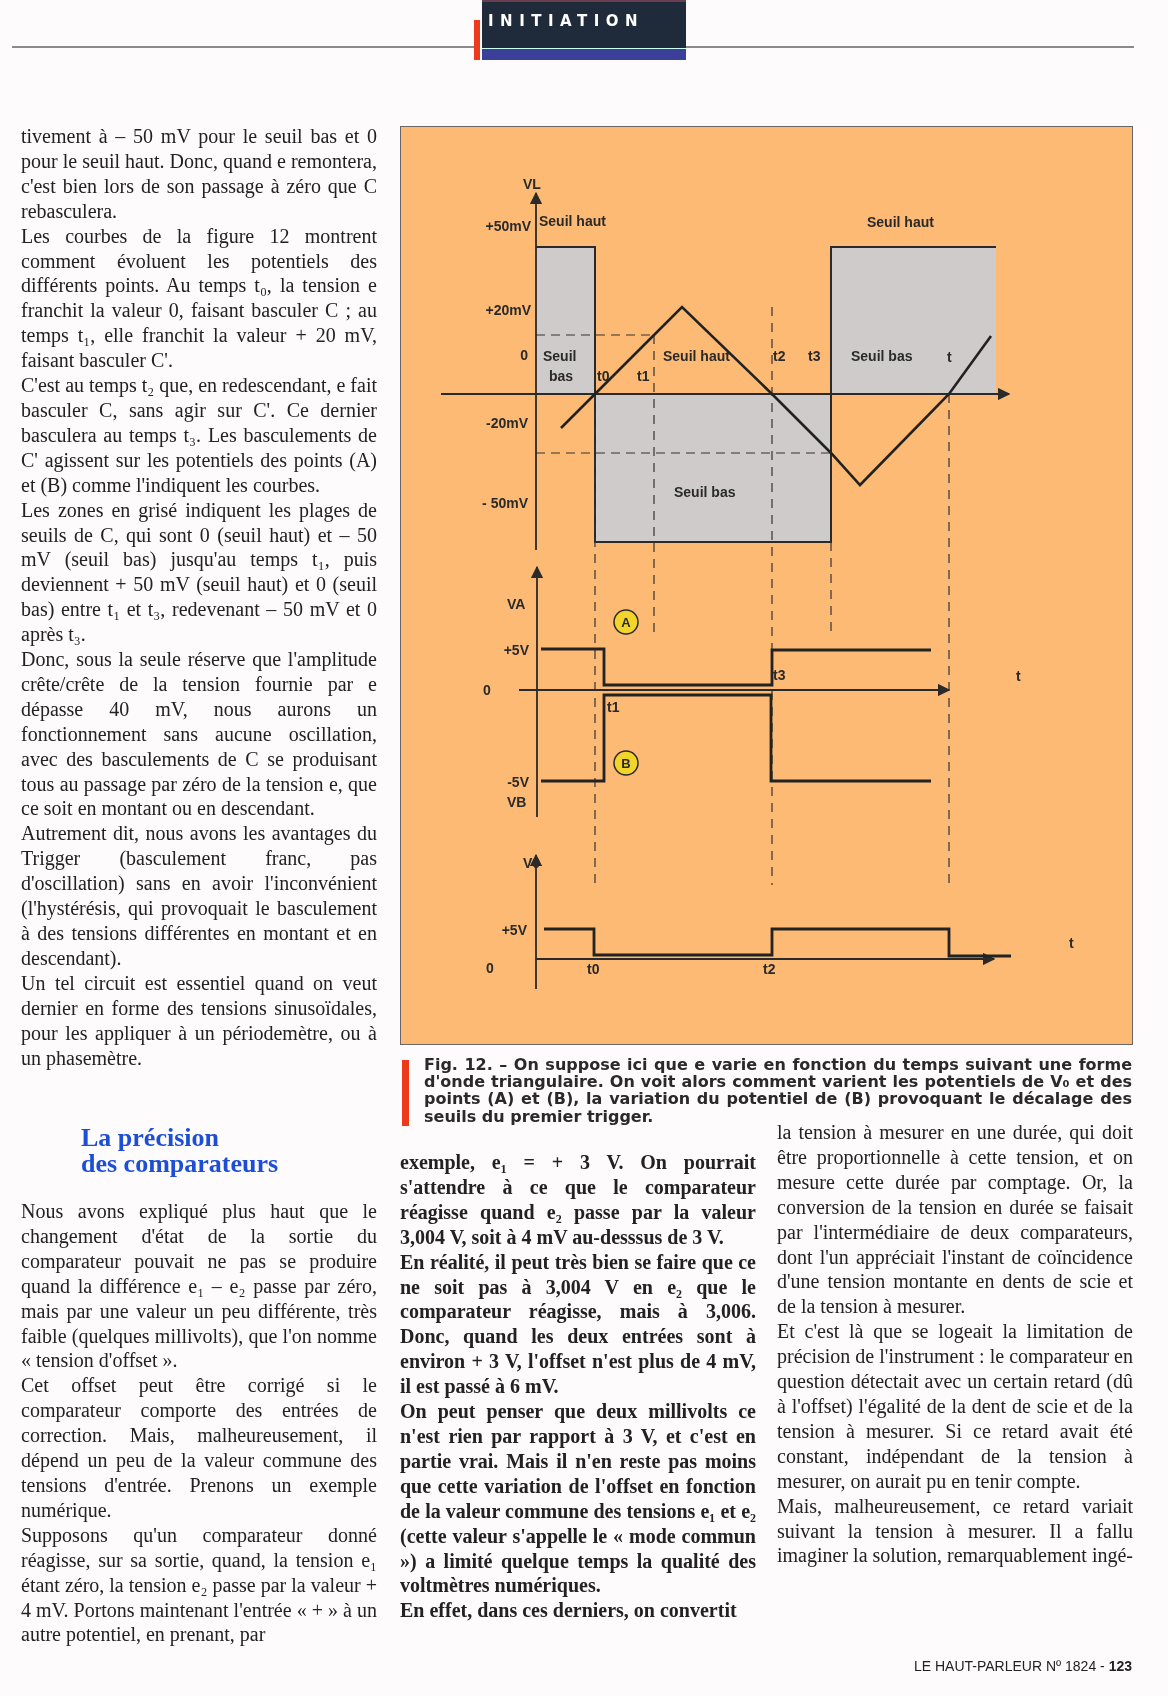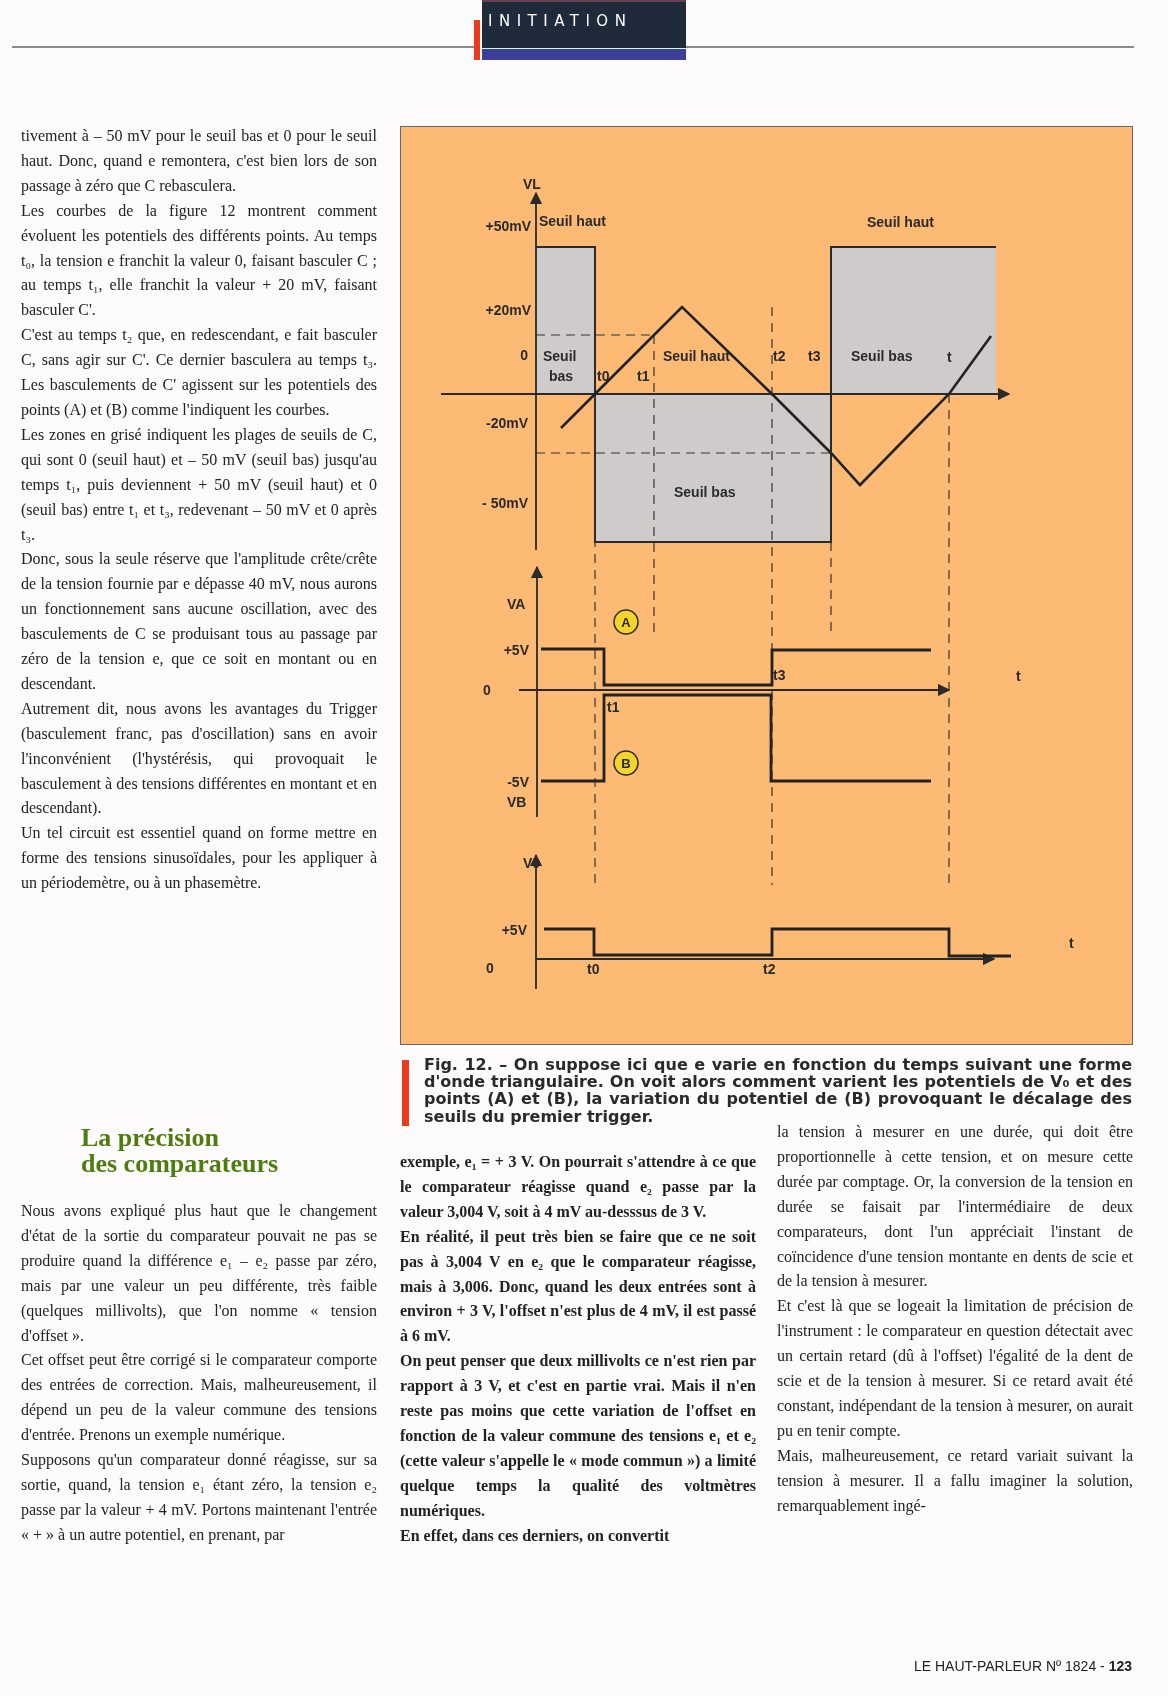--- a/index.html
+++ b/index.html
@@ -8,30 +8,30 @@
     background:#fdfbfb; color:#222;
     font-family:"Liberation Serif", "DejaVu Serif", serif;
   }
   .hdr-rule { position:absolute; top:46px; height:2px; background:#8a8a8a; }
   .hdr-rule.left { left:12px; width:462px; }
   .hdr-rule.right { left:684px; width:450px; }
   .hdr-badge { position:absolute; left:474px; top:0; width:212px; height:60px; }
   .hdr-badge .dark { position:absolute; left:8px; top:0; width:204px; height:46px; background:#1f2a3a; border-top:2px solid #6a3e4e; }
   .hdr-badge .blue { position:absolute; left:8px; top:48px; width:204px; height:11px; background:#3a3f9a; border-top:1px solid #cfe; }
   .hdr-badge .red { position:absolute; left:0; top:20px; width:6px; height:40px; background:#ee3a1c; }
-  .hdr-badge .label { position:absolute; left:14px; top:12px; color:#fff; font-family:"DejaVu Sans", sans-serif; font-weight:normal; font-size:15px; letter-spacing:6.5px; }
+  .hdr-badge .label { position:absolute; left:14px; top:12px; color:#fff; font-family:"DejaVu Sans", sans-serif; font-weight:bold; font-size:15px; letter-spacing:6.5px; }
 
-  .col { position:absolute; font-size:16px; line-height:24.9px; text-align:justify; }
+  .col { position:absolute; font-size:20px; line-height:24.9px; text-align:justify; }
   .col p { margin:0; }
   .col1 { left:21px; top:124px; width:356px; }
   .col1b { left:21px; top:1199px; width:356px; }
   .col2 { left:400px; top:1150px; width:356px;font-weight:bold; }
   .col3 { left:777px; top:1120px; width:356px; }
 
-  .section-title { position:absolute; left:81px; top:1125px; color:#4d7c0f; font-weight:bold; font-size:26px; line-height:26px; }
+  .section-title { position:absolute; left:81px; top:1125px; color:#1d4ed8; font-weight:bold; font-size:26px; line-height:26px; }
 
   .figure-box { position:absolute; left:400px; top:126px; width:731px; height:917px; border:1.5px solid #666; background:#fdba74; }
   .figure-box svg { position:absolute; left:0; top:0; }
 
   .caption { position:absolute; left:402px; top:1056px; width:732px; }
   .caption .bar { position:absolute; left:0; top:4px; width:7px; height:66px; background:#ee3a1c; }
   .caption .text { position:absolute; left:22px; top:0; width:708px; font-family:"DejaVu Sans", sans-serif; font-weight:bold; font-size:16px; line-height:17.2px; color:#2a2a2a; text-align:justify; }
 
   .footer { position:absolute; right:36px; top:1658px; font-family:"Liberation Sans", sans-serif; font-size:14px; color:#222; }
   .footer b { font-weight:bold; }
@@ -49,21 +49,21 @@
   <span class="label">INITIATION</span>
 </div>
 
 <div class="col col1">
   <p>tivement à – 50 mV pour le seuil bas et 0 pour le seuil haut. Donc, quand e remontera, c'est bien lors de son passage à zéro que C rebasculera.</p>
   <p>Les courbes de la figure 12 montrent comment évoluent les potentiels des différents points. Au temps t₀, la tension e franchit la valeur 0, faisant basculer C ; au temps t₁, elle franchit la valeur + 20 mV, faisant basculer C'.</p>
   <p>C'est au temps t₂ que, en redescendant, e fait basculer C, sans agir sur C'. Ce dernier basculera au temps t₃. Les basculements de C' agissent sur les potentiels des points (A) et (B) comme l'indiquent les courbes.</p>
   <p>Les zones en grisé indiquent les plages de seuils de C, qui sont 0 (seuil haut) et – 50 mV (seuil bas) jusqu'au temps t₁, puis deviennent + 50 mV (seuil haut) et 0 (seuil bas) entre t₁ et t₃, redevenant – 50 mV et 0 après t₃.</p>
   <p>Donc, sous la seule réserve que l'amplitude crête/crête de la tension fournie par e dépasse 40 mV, nous aurons un fonctionnement sans aucune oscillation, avec des basculements de C se produisant tous au passage par zéro de la tension e, que ce soit en montant ou en descendant.</p>
   <p>Autrement dit, nous avons les avantages du Trigger (basculement franc, pas d'oscillation) sans en avoir l'inconvénient (l'hystérésis, qui provoquait le basculement à des tensions différentes en montant et en descendant).</p>
-  <p>Un tel circuit est essentiel quand on forme mettre en forme des tensions sinusoïdales, pour les appliquer à un périodemètre, ou à un phasemètre.</p>
+  <p>Un tel circuit est essentiel quand on veut dernier en forme des tensions sinusoïdales, pour les appliquer à un périodemètre, ou à un phasemètre.</p>
 </div>
 
 <div class="section-title">
   <div>La précision</div>
   <div>des comparateurs</div>
 </div>
 
 <div class="col col1b">
   <p>Nous avons expliqué plus haut que le changement d'état de la sortie du comparateur pouvait ne pas se produire quand la différence e₁ – e₂ passe par zéro, mais par une valeur un peu différente, très faible (quelques millivolts), que l'on nomme « tension d'offset ».</p>
   <p>Cet offset peut être corrigé si le comparateur comporte des entrées de correction. Mais, malheureusement, il dépend un peu de la valeur commune des tensions d'entrée. Prenons un exemple numérique.</p>

